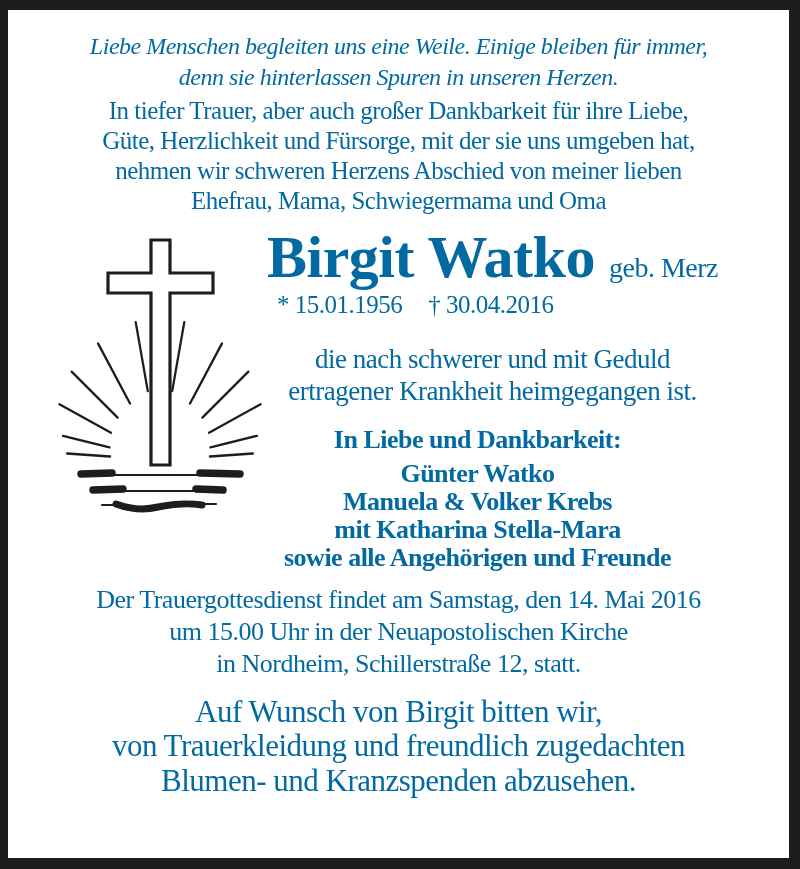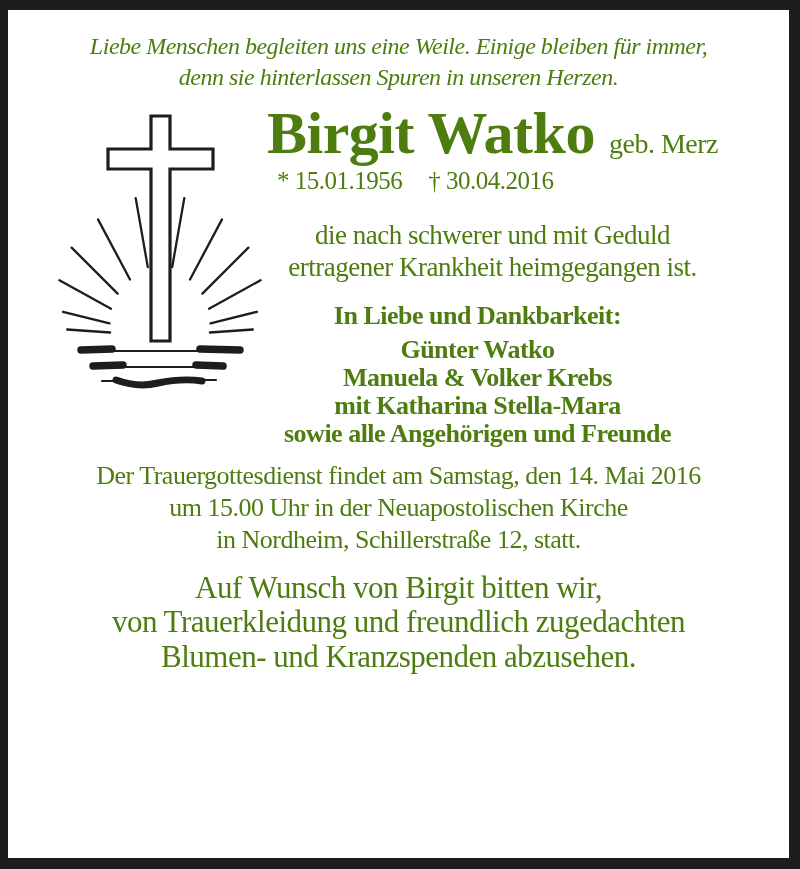--- a/index.html
+++ b/index.html
@@ -7,21 +7,21 @@
     position: relative;
     width: 800px;
     height: 869px;
     box-sizing: border-box;
     background: #ffffff;
     border-top: 10px solid #1d1d1b;
     border-bottom: 11px solid #1d1d1b;
     border-left: 8px solid #1d1d1b;
     border-right: 11px solid #1d1d1b;
     font-family: "Liberation Serif", "DejaVu Serif", serif;
-    color: #4d7c0f;
+    color: #0369a1;
     letter-spacing: -0.5px;
     overflow: hidden;
   }
   .multiline { white-space: pre-line; }
 
   .epigraph {
     margin-top: 21px;
     text-align: center;
     font-style: italic;
     font-size: 24px;
@@ -69,20 +69,24 @@
   .thanks  { margin-top: 9px;  text-align: center; font-size: 26.5px; font-weight: bold; line-height: 1.19; }
 </style>
 </head>
 <body>
 
 <div class="sheet">
 
   <div class="epigraph multiline">Liebe Menschen begleiten uns eine Weile. Einige bleiben für immer,
 denn sie hinterlassen Spuren in unseren Herzen.</div>
 
+  <div class="intro multiline">In tiefer Trauer, aber auch großer Dankbarkeit für ihre Liebe,
+Güte, Herzlichkeit und Fürsorge, mit der sie uns umgeben hat,
+nehmen wir schweren Herzens Abschied von meiner lieben
+Ehefrau, Mama, Schwiegermama und Oma</div>
 
   <div class="mid">
 
     <svg class="cross-art" viewBox="0 0 220 290" xmlns="http://www.w3.org/2000/svg" aria-hidden="true">
       <g stroke="#1d1d1b" stroke-width="2.3" stroke-linecap="round">
 
         <line x1="122.2" y1="159.1" x2="134.3" y2="90.1"></line>
         <line x1="140.0" y1="171.5" x2="172.0" y2="111.4"></line>
         <line x1="152.4" y1="185.6" x2="198.4" y2="139.6"></line>
         <line x1="159.0" y1="200.8" x2="210.6" y2="172.2"></line>

